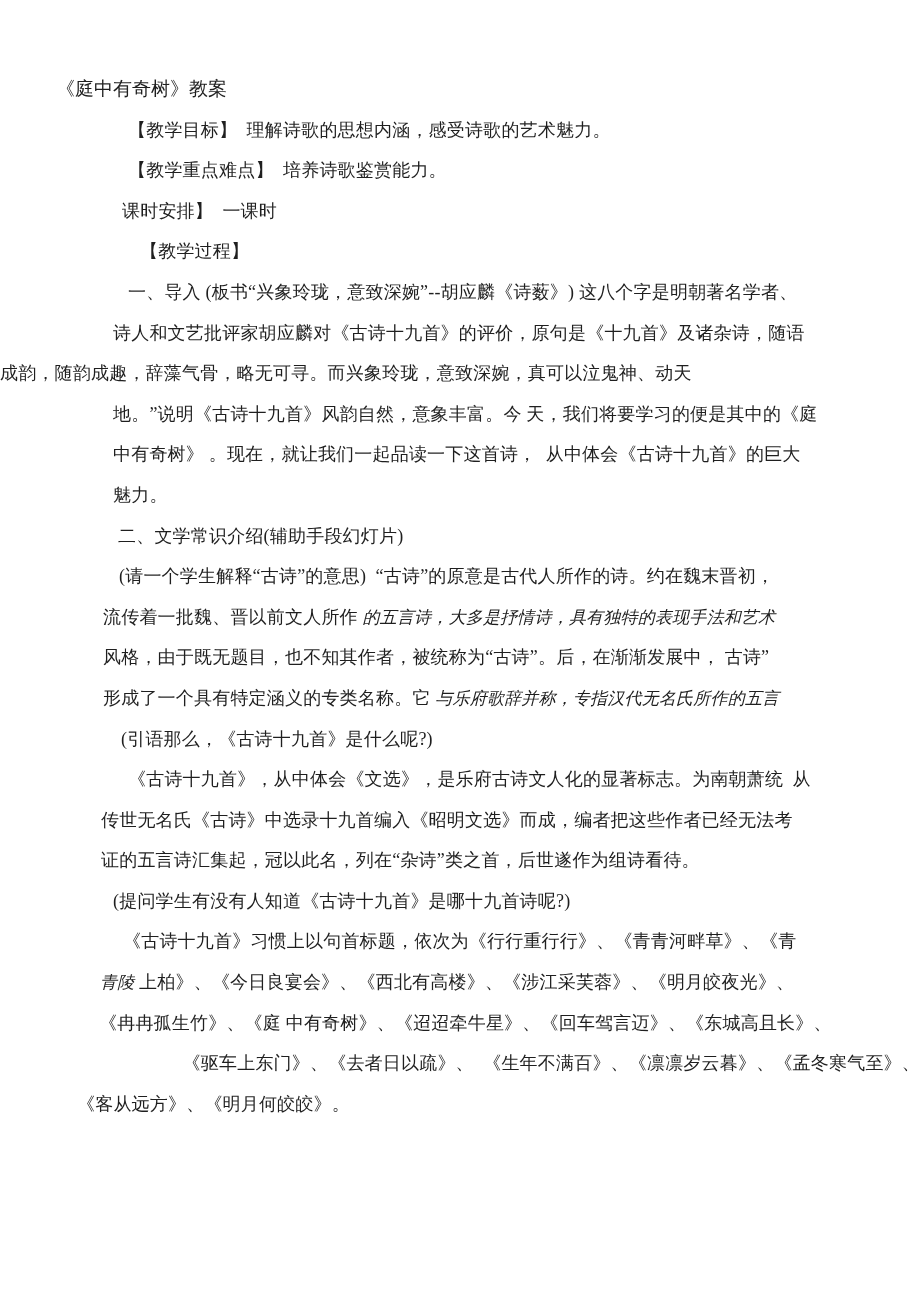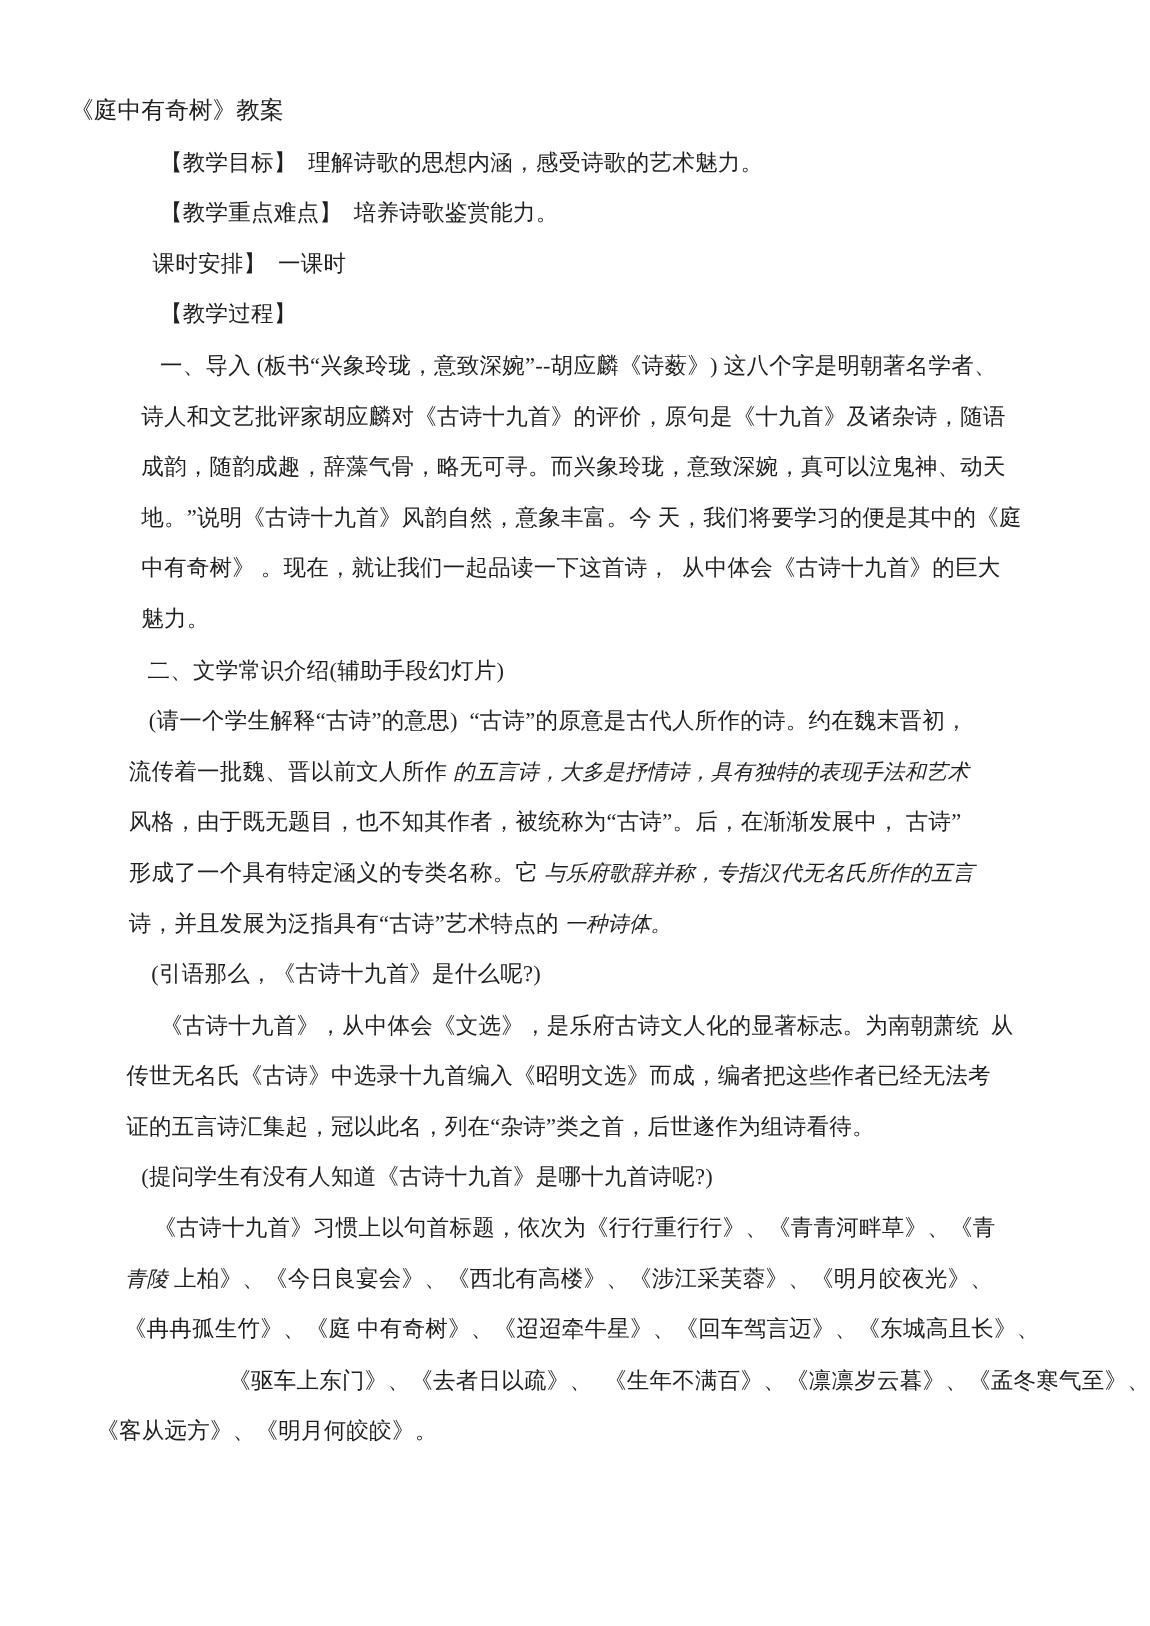--- a/index.html
+++ b/index.html
@@ -56,33 +56,32 @@
 </head>
 <body>
 
 <div id="document-page">
   <div id="doc">
     <div class="title-line">《庭中有奇树》教案</div>
     <div id="doc-lines">
         <div class="line" style="padding-left: 128px;"><span class="seg-reg">【教学目标】  理解诗歌的思想内涵，感受诗歌的艺术魅力。</span></div>
         <div class="line" style="padding-left: 128px;"><span class="seg-reg">【教学重点难点】  培养诗歌鉴赏能力。</span></div>
         <div class="line" style="padding-left: 122px;"><span class="seg-reg">课时安排】  一课时</span></div>
-        <div class="line" style="padding-left: 128px;"><span class="seg-reg">【教学过程】</span></div>
+        <div class="line" style="padding-left: 128px; margin-left: 12px;"><span class="seg-reg">【教学过程】</span></div>
         <div class="line" style="padding-left: 128px;"><span class="seg-reg">一、导入 (板书“兴象玲珑，意致深婉”--胡应麟《诗薮》) 这八个字是明朝著名学者、</span></div>
         <div class="line" style="padding-left: 113px;"><span class="seg-reg">诗人和文艺批评家胡应麟对《古诗十九首》的评价，原句是《十九首》及诸杂诗，随语</span></div>
-        <div class="line" style="padding-left: 113px;"><span class="seg-reg">成韵，随韵成趣，辞藻气骨，略无可寻。而兴象玲珑，意致深婉，真可以泣鬼神、动天</span></div>
+        <div class="line" style=""><span class="seg-reg">成韵，随韵成趣，辞藻气骨，略无可寻。而兴象玲珑，意致深婉，真可以泣鬼神、动天</span></div>
         <div class="line" style="padding-left: 113px;"><span class="seg-reg">地。”说明《古诗十九首》风韵自然，意象丰富。今 天，我们将要学习的便是其中的《庭</span></div>
         <div class="line" style="padding-left: 113px;"><span class="seg-reg">中有奇树》 。现在，就让我们一起品读一下这首诗，  从中体会《古诗十九首》的巨大</span></div>
         <div class="line" style="padding-left: 113px;"><span class="seg-reg">魅力。</span></div>
         <div class="line" style="padding-left: 118px;"><span class="seg-reg">二、文学常识介绍(辅助手段幻灯片)</span></div>
         <div class="line" style="padding-left: 119px;"><span class="seg-reg">(请一个学生解释“古诗”的意思)  “古诗”的原意是古代人所作的诗。约在魏末晋初，</span></div>
         <div class="line" style="padding-left: 103px;"><span class="seg-reg">流传着一批魏、晋以前文人所作 </span><span class="seg-kai">的五言诗，大多是抒情诗，具有独特的表现手法和艺术</span></div>
         <div class="line" style="padding-left: 103px;"><span class="seg-reg">风格，由于既无题目，也不知其作者，被统称为“古诗”。后，在渐渐发展中， 古诗”</span></div>
         <div class="line" style="padding-left: 103px;"><span class="seg-reg">形成了一个具有特定涵义的专类名称。它 </span><span class="seg-kai">与乐府歌辞并称，专指汉代无名氏所作的五言</span></div>
-        <div class="line" style="padding-left: 103px;"><span class="seg-reg">诗，并且发展为泛指具有“古诗”艺术特点的 </span><span class="seg-kai">一种诗体。</span></div>
         <div class="line" style="padding-left: 121px;"><span class="seg-reg">(引语那么，《古诗十九首》是什么呢?)</span></div>
         <div class="line" style="padding-left: 128px;"><span class="seg-reg">《古诗十九首》，从中体会《文选》，是乐府古诗文人化的显著标志。为南朝萧统  从</span></div>
         <div class="line" style="padding-left: 101px;"><span class="seg-reg">传世无名氏《古诗》中选录十九首编入《昭明文选》而成，编者把这些作者已经无法考</span></div>
         <div class="line" style="padding-left: 101px;"><span class="seg-reg">证的五言诗汇集起，冠以此名，列在“杂诗”类之首，后世遂作为组诗看待。</span></div>
         <div class="line" style="padding-left: 113px;"><span class="seg-reg">(提问学生有没有人知道《古诗十九首》是哪十九首诗呢?)</span></div>
         <div class="line" style="padding-left: 123px;"><span class="seg-reg">《古诗十九首》习惯上以句首标题，依次为《行行重行行》、《青青河畔草》、《青</span></div>
         <div class="line" style="padding-left: 100px;"><span class="seg-kai">青陵</span><span class="seg-reg"> 上柏》、《今日良宴会》、《西北有高楼》、《涉江采芙蓉》、《明月皎夜光》、</span></div>
         <div class="line" style="padding-left: 99px;"><span class="seg-reg">《冉冉孤生竹》、《庭 中有奇树》、《迢迢牵牛星》、《回车驾言迈》、《东城高且长》、</span></div>
         <div class="line" style="padding-left: 99px; text-align: right;"><span class="seg-reg">《驱车上东门》、《去者日以疏》、  《生年不满百》、《凛凛岁云暮》、《孟冬寒气至》、</span></div>
         <div class="line" style="padding-left: 77px;"><span class="seg-reg">《客从远方》、《明月何皎皎》。</span></div>

